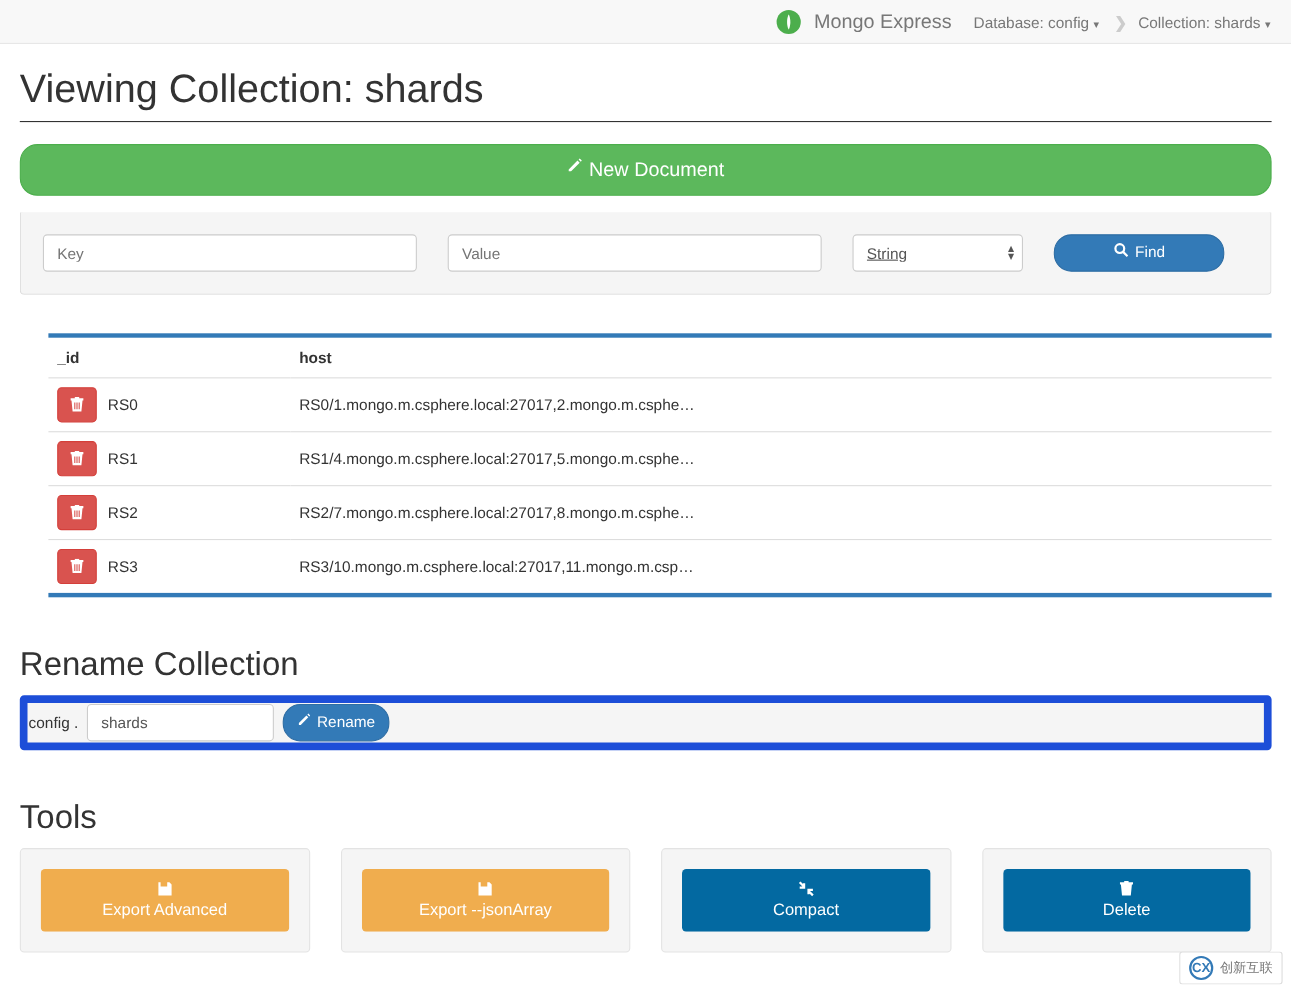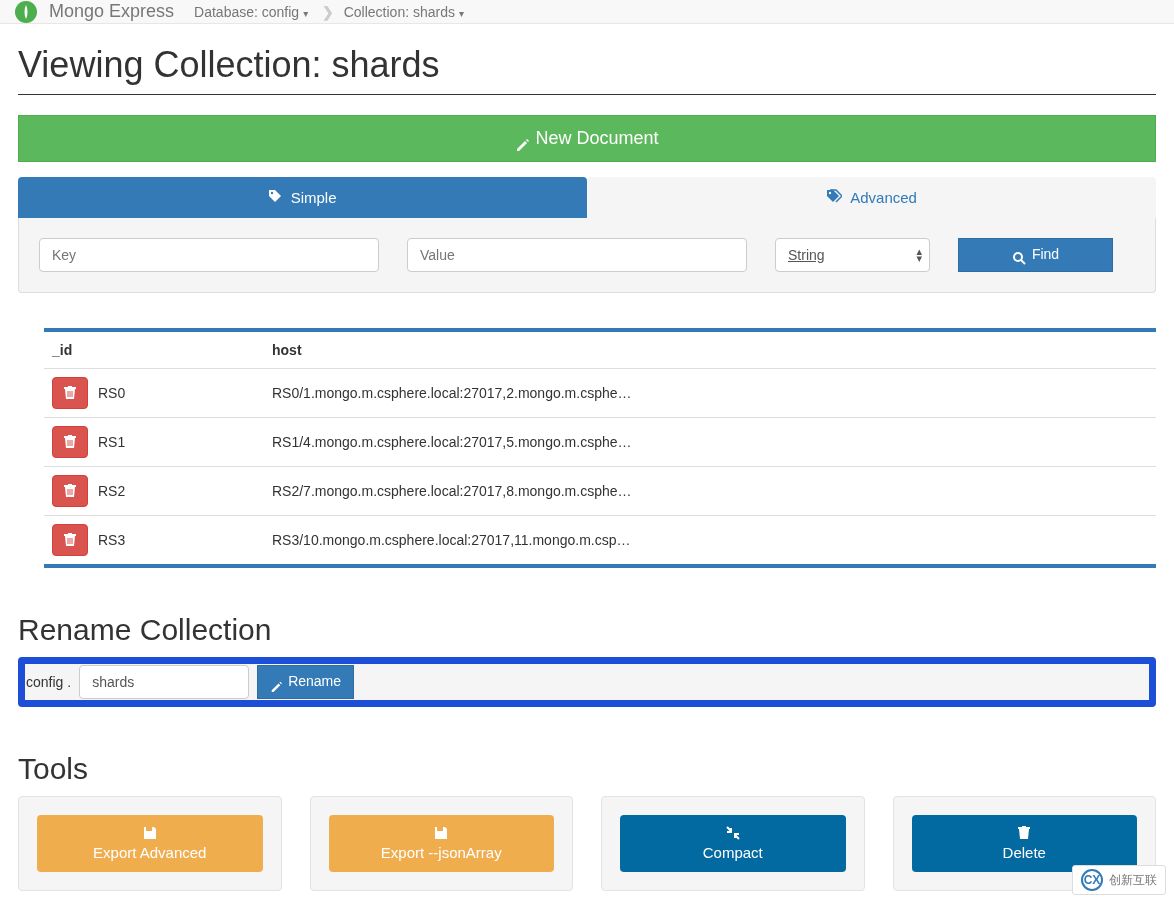--- a/index.html
+++ b/index.html
@@ -7,43 +7,44 @@
   margin: 0;
   font-family: "Helvetica Neue", Helvetica, Arial, sans-serif;
   font-size: 14px;
   color: #333;
   background: #fff;
 }
 .navbar {
   background: #f8f8f8;
   border-bottom: 1px solid #e7e7e7;
   padding: 0 15px;
-  height: 24px;
+  height: 40px;
   display: flex;
   align-items: center;
+  justify-content: flex-end;
 }
 .navbar .logo-dot {
   width: 22px; height: 22px; border-radius: 50%;
   background: #4cae4c;
   display: flex; align-items: center; justify-content: center;
   margin-right: 12px;
   color: #fff; font-weight: bold; font-size: 12px;
 }
 .navbar .brand { color: #777; font-size: 18px; margin-right: 20px; }
 .navbar .crumb { color: #777; font-size: 14px; }
 .navbar .crumb .caret { font-size: 10px; margin: 0 4px; }
 .navbar .crumb .chev { margin: 0 6px; color: #ccc; font-weight: bold; }
 .container { padding: 0 18px 30px 18px; }
 h1.page-title {
   font-size: 36px; font-weight: 500; margin: 20px 0 8px 0;
 }
 hr.rule { border: none; border-top: 1px solid #333; margin: 4px 0 20px 0; }
 .btn {
-  display: inline-flex; align-items: flex-end; justify-content: center;
-  padding: 6px 12px; border-radius: 0; border: 1px solid transparent;
+  display: inline-flex; align-items: flex-start; justify-content: center;
+  padding: 6px 12px; border-radius: 16px; border: 1px solid transparent;
   cursor: pointer; font-size: 14px; line-height: 1.4; gap: 6px;
   text-align: center;
 }
 .btn-block { width: 100%; }
 .btn-lg { padding: 10px 16px; font-size: 18px; }
 .btn-success { background: #5cb85c; border-color: #4cae4c; color: #fff; }
 .btn-primary { background: #337ab7; border-color: #2e6da4; color: #fff; }
 .btn-danger  { background: #0369a1; border-color: #d43f3a; color: #fff; }
 .btn-warning { background: #f0ad4e; border-color: #eea236; color: #fff; }
 .new-doc-wrap { margin-bottom: 15px; }
@@ -145,41 +146,20 @@
     <button class="btn btn-success btn-block btn-lg">
       <span>
         <svg width="14" height="14" viewBox="0 0 14 14">
             <path d="M2 12 L10 4 L12 6 L4 14 L2 14 Z M11 3 L13 5 L14 4 L12 2 Z" fill="#fff"></path>
           </svg>
       </span>
       <span>New Document</span>
     </button>
   </div>
 
-  <div class="tab-row">
-    <div class="tab active">
-      <span class="ticon">
-        <svg width="14" height="14" viewBox="0 0 14 14" style="display:inline">
-            <path d="M1 1 L7 1 L13 7 L7 13 L1 7 Z" fill="#fff"></path>
-            <circle cx="4" cy="4" r="1.2" fill="#337ab7"></circle>
-          </svg>
-      </span>
-      <span>Simple</span>
-    </div>
-    <div class="tab inactive">
-      <span class="ticon">
-        <svg width="16" height="14" viewBox="0 0 16 14" style="display:inline">
-            <path d="M1 1 L7 1 L13 7 L7 13 L1 7 Z" fill="#337ab7"></path>
-            <path d="M4 1 L10 1 L16 7 L10 13" fill="none" stroke="#337ab7" stroke-width="1.5"></path>
-            <circle cx="4" cy="4" r="1.2" fill="#f5f5f5"></circle>
-          </svg>
-      </span>
-      <span>Advanced</span>
-    </div>
-  </div>
 
   <div class="panel">
     <div class="search-row">
       <input class="form-control key" placeholder="Key" style="">
       <input class="form-control val" placeholder="Value" style="">
       <div class="select-wrap type">
         <input class="form-control" style="width: 100%; padding-right: 22px; text-decoration: underline;" readonly="" value="String">
         <span class="arrows">
             <span>▴</span>
             <span>▾</span>

